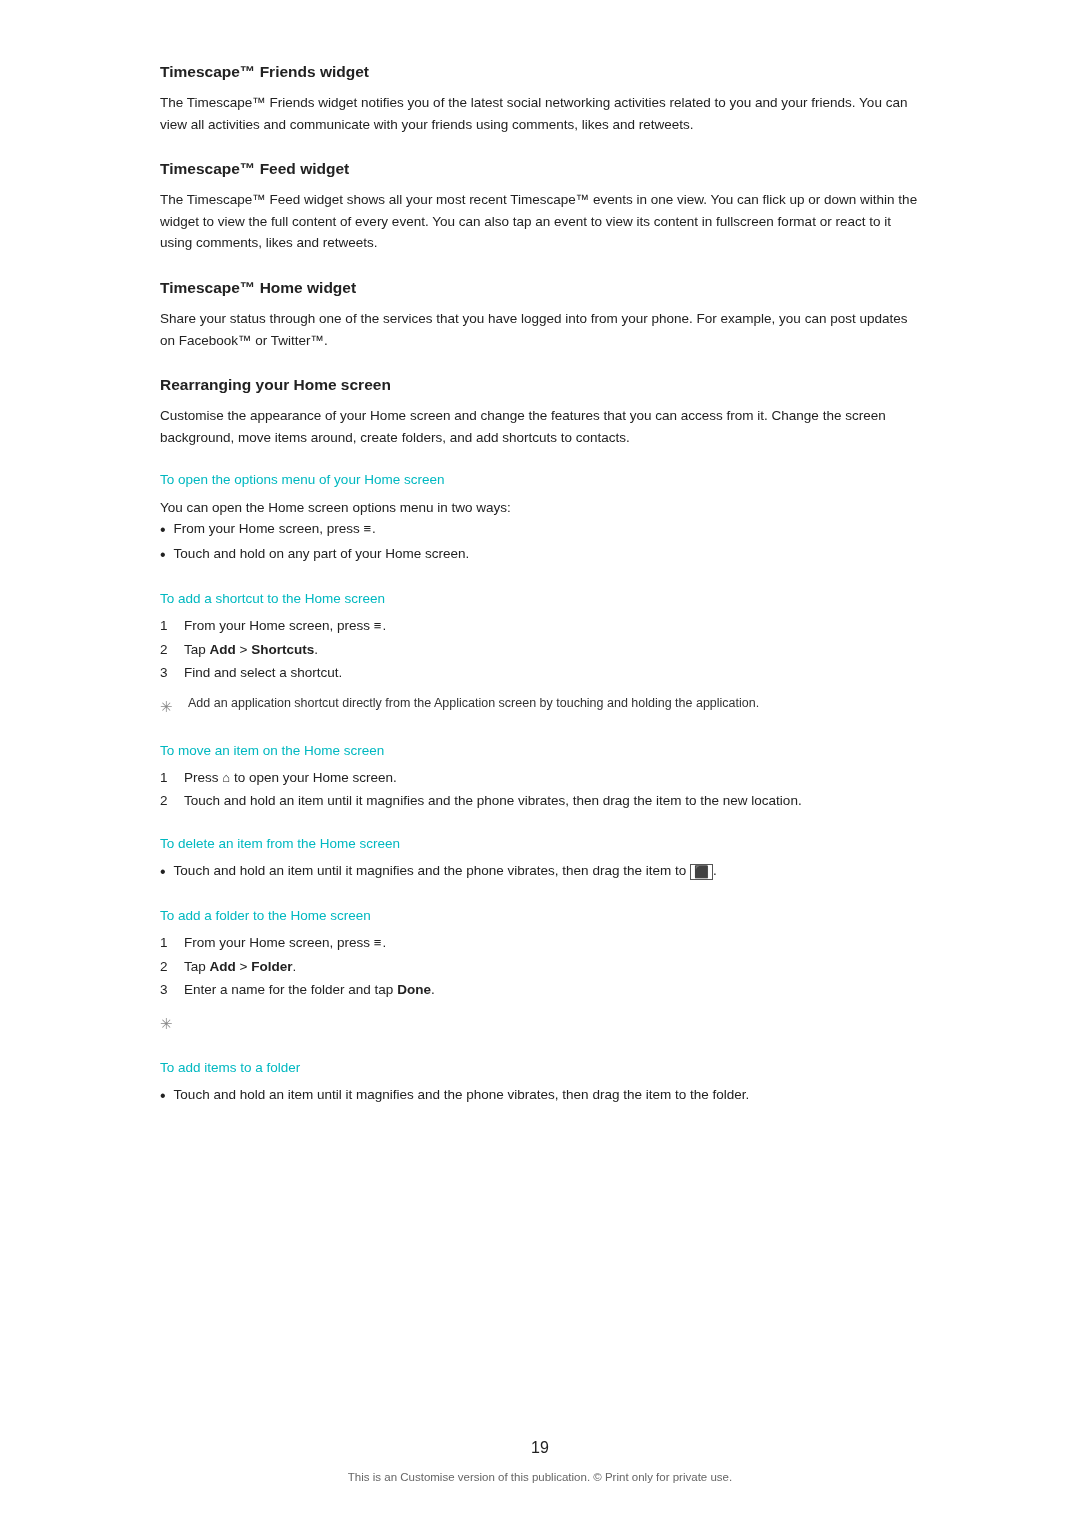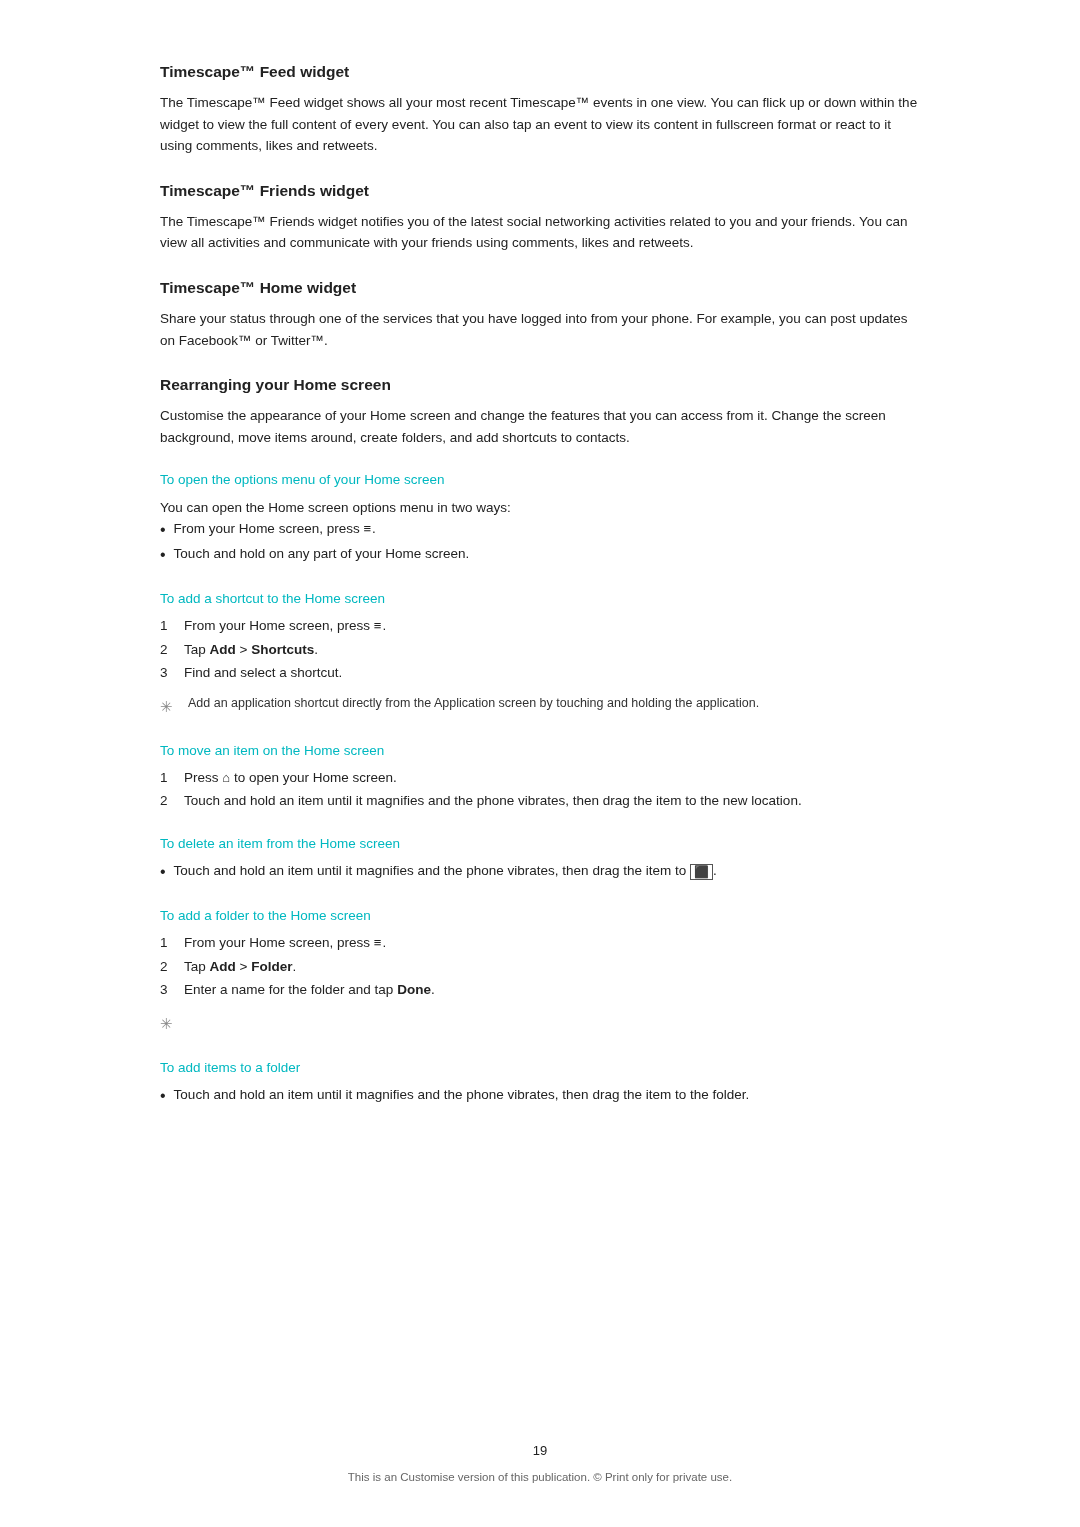--- a/index.html
+++ b/index.html
@@ -136,47 +136,47 @@
 
     .page-footer {
       position: absolute;
       bottom: 40px;
       left: 0;
       right: 0;
       text-align: center;
     }
 
     .page-number {
-      font-size: 13px;
+      font-size: 16px;
       color: #222;
       margin-bottom: 8px;
     }
 
     .footer-text {
       font-size: 11.5px;
       color: #666;
     }
 
     .section-gap {
       margin-top: 2px;
     }
   </style>
 </head>
 <body>
 
 <div class="page">
 
   <div class="section">
+    <div class="section-title">Timescape™ Friends widget</div>
+    <div class="section-body">The Timescape™ Friends widget notifies you of the latest social networking activities related to you and your friends. You can view all activities and communicate with your friends using comments, likes and retweets.</div>
+  </div>
+
+  <div class="section">
     <div class="section-title">Timescape™ Feed widget</div>
     <div class="section-body">The Timescape™ Feed widget shows all your most recent Timescape™ events in one view. You can flick up or down within the widget to view the full content of every event. You can also tap an event to view its content in fullscreen format or react to it using comments, likes and retweets.</div>
-  </div>
-
-  <div class="section">
-    <div class="section-title">Timescape™ Friends widget</div>
-    <div class="section-body">The Timescape™ Friends widget notifies you of the latest social networking activities related to you and your friends. You can view all activities and communicate with your friends using comments, likes and retweets.</div>
   </div>
 
   <div class="section">
     <div class="section-title">Timescape™ Home widget</div>
     <div class="section-body">Share your status through one of the services that you have logged into from your phone. For example, you can post updates on Facebook™ or Twitter™.</div>
   </div>
 
   <div class="section">
     <div class="section-title">Rearranging your Home screen</div>
     <div class="section-body">Customise the appearance of your Home screen and change the features that you can access from it. Change the screen background, move items around, create folders, and add shortcuts to contacts.</div>

